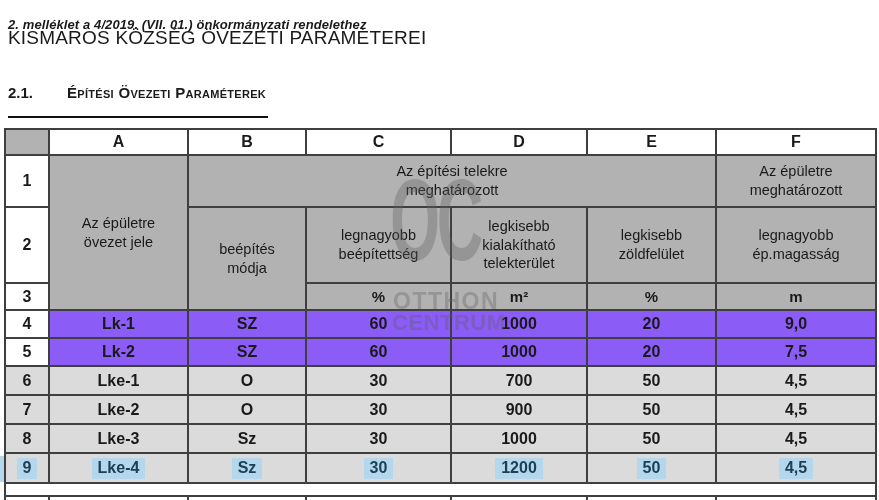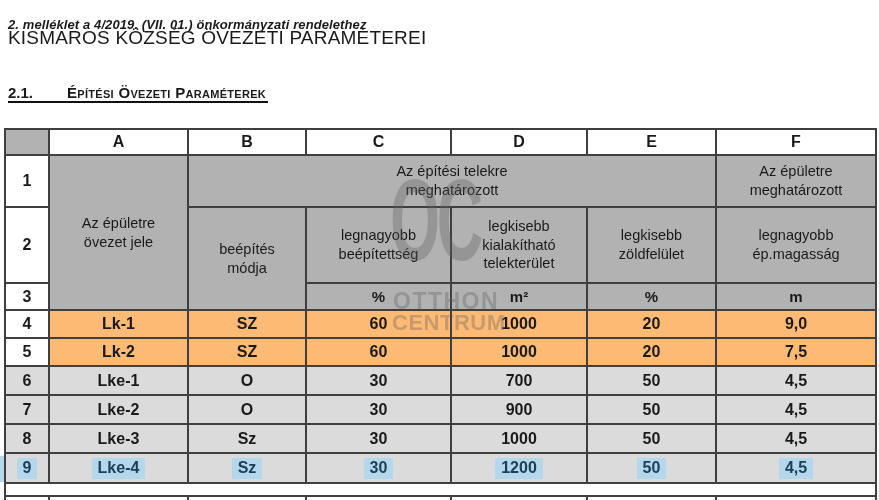--- a/index.html
+++ b/index.html
@@ -13,21 +13,21 @@
     position:absolute;left:8px;top:17px;
     font-size:13px;font-style:italic;font-weight:700;letter-spacing:0.1px;
   }
   .doc-title{
     position:absolute;left:8px;top:27px;
     font-size:19px;font-weight:400;letter-spacing:0.2px;
   }
   .section-heading{
     position:absolute;left:8px;top:84px;
     font-size:15px;font-weight:700;
-    border-bottom:2px solid #111;padding-bottom:0;padding-right:2px;
+    border-bottom:2px solid #111;padding-bottom:15px;padding-right:2px;
   }
   .section-heading .tab-gap{display:inline-block;width:34px;}
   .section-heading .sc{font-variant:small-caps;letter-spacing:0.3px;}
 
   table.zoning{
     position:absolute;left:4px;top:128px;width:871px;
     border-collapse:collapse;table-layout:fixed;
   }
   table.zoning td{
     border:2px solid #3f3f3f;
@@ -36,21 +36,21 @@
   }
   td.corner{background:#b2b2b2;}
   td.colletter{font-weight:700;font-size:16px;background:#ffffff;}
   td.rownum{font-weight:700;font-size:16px;background:#ffffff;}
   td.rownum.shade{background:#dbdbdb;}
   td.hdr{
     background:#b2b2b2;font-size:14.5px;line-height:1.3;
     white-space:pre-line;font-weight:400;
   }
   td.unit{background:#b2b2b2;font-weight:700;font-size:15px;}
-  td.data{font-weight:700;font-size:16px;background:#fdba74;}
+  td.data{font-weight:700;font-size:16px;background:#8b5cf6;}
   tr.shade td.data{background:#dbdbdb;}
   td.blank{background:#ffffff;border-left:none;border-right:none;}
   td.tail{background:#ffffff;}
   .hl{
     display:inline-block;background:#b5d7ec;color:#1d4057;
     padding:1px 6px 2px 6px;
   }
   .sel-sliver{
     position:absolute;left:0;top:456px;width:4px;height:26px;
     background:#b5d7ec;

